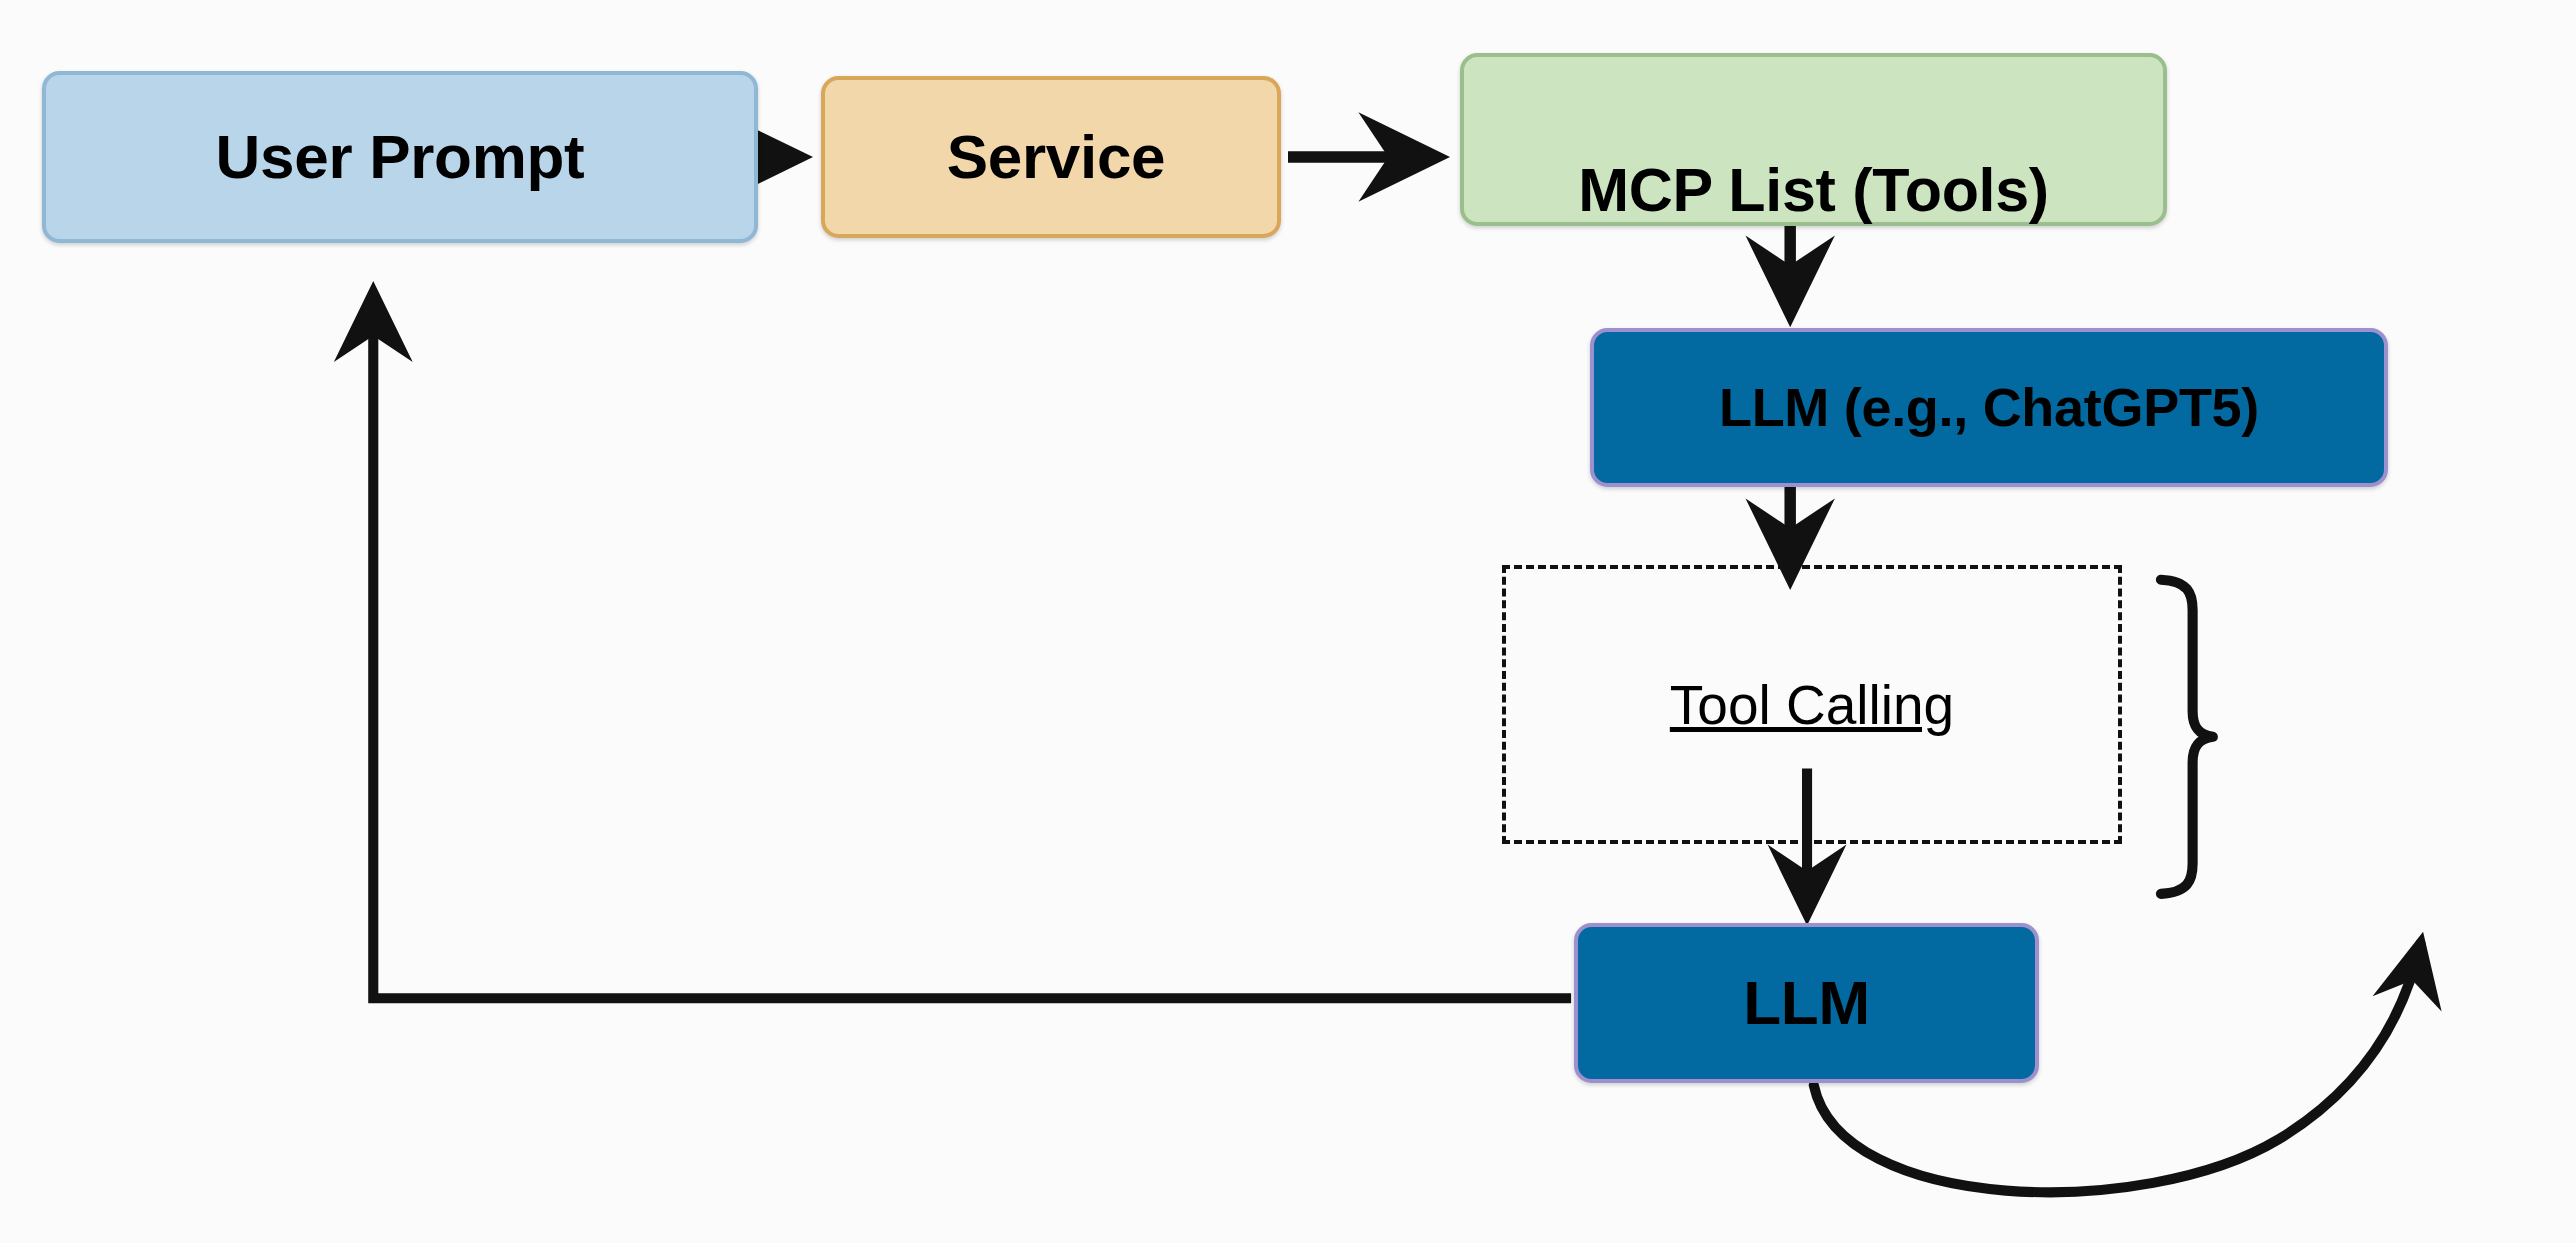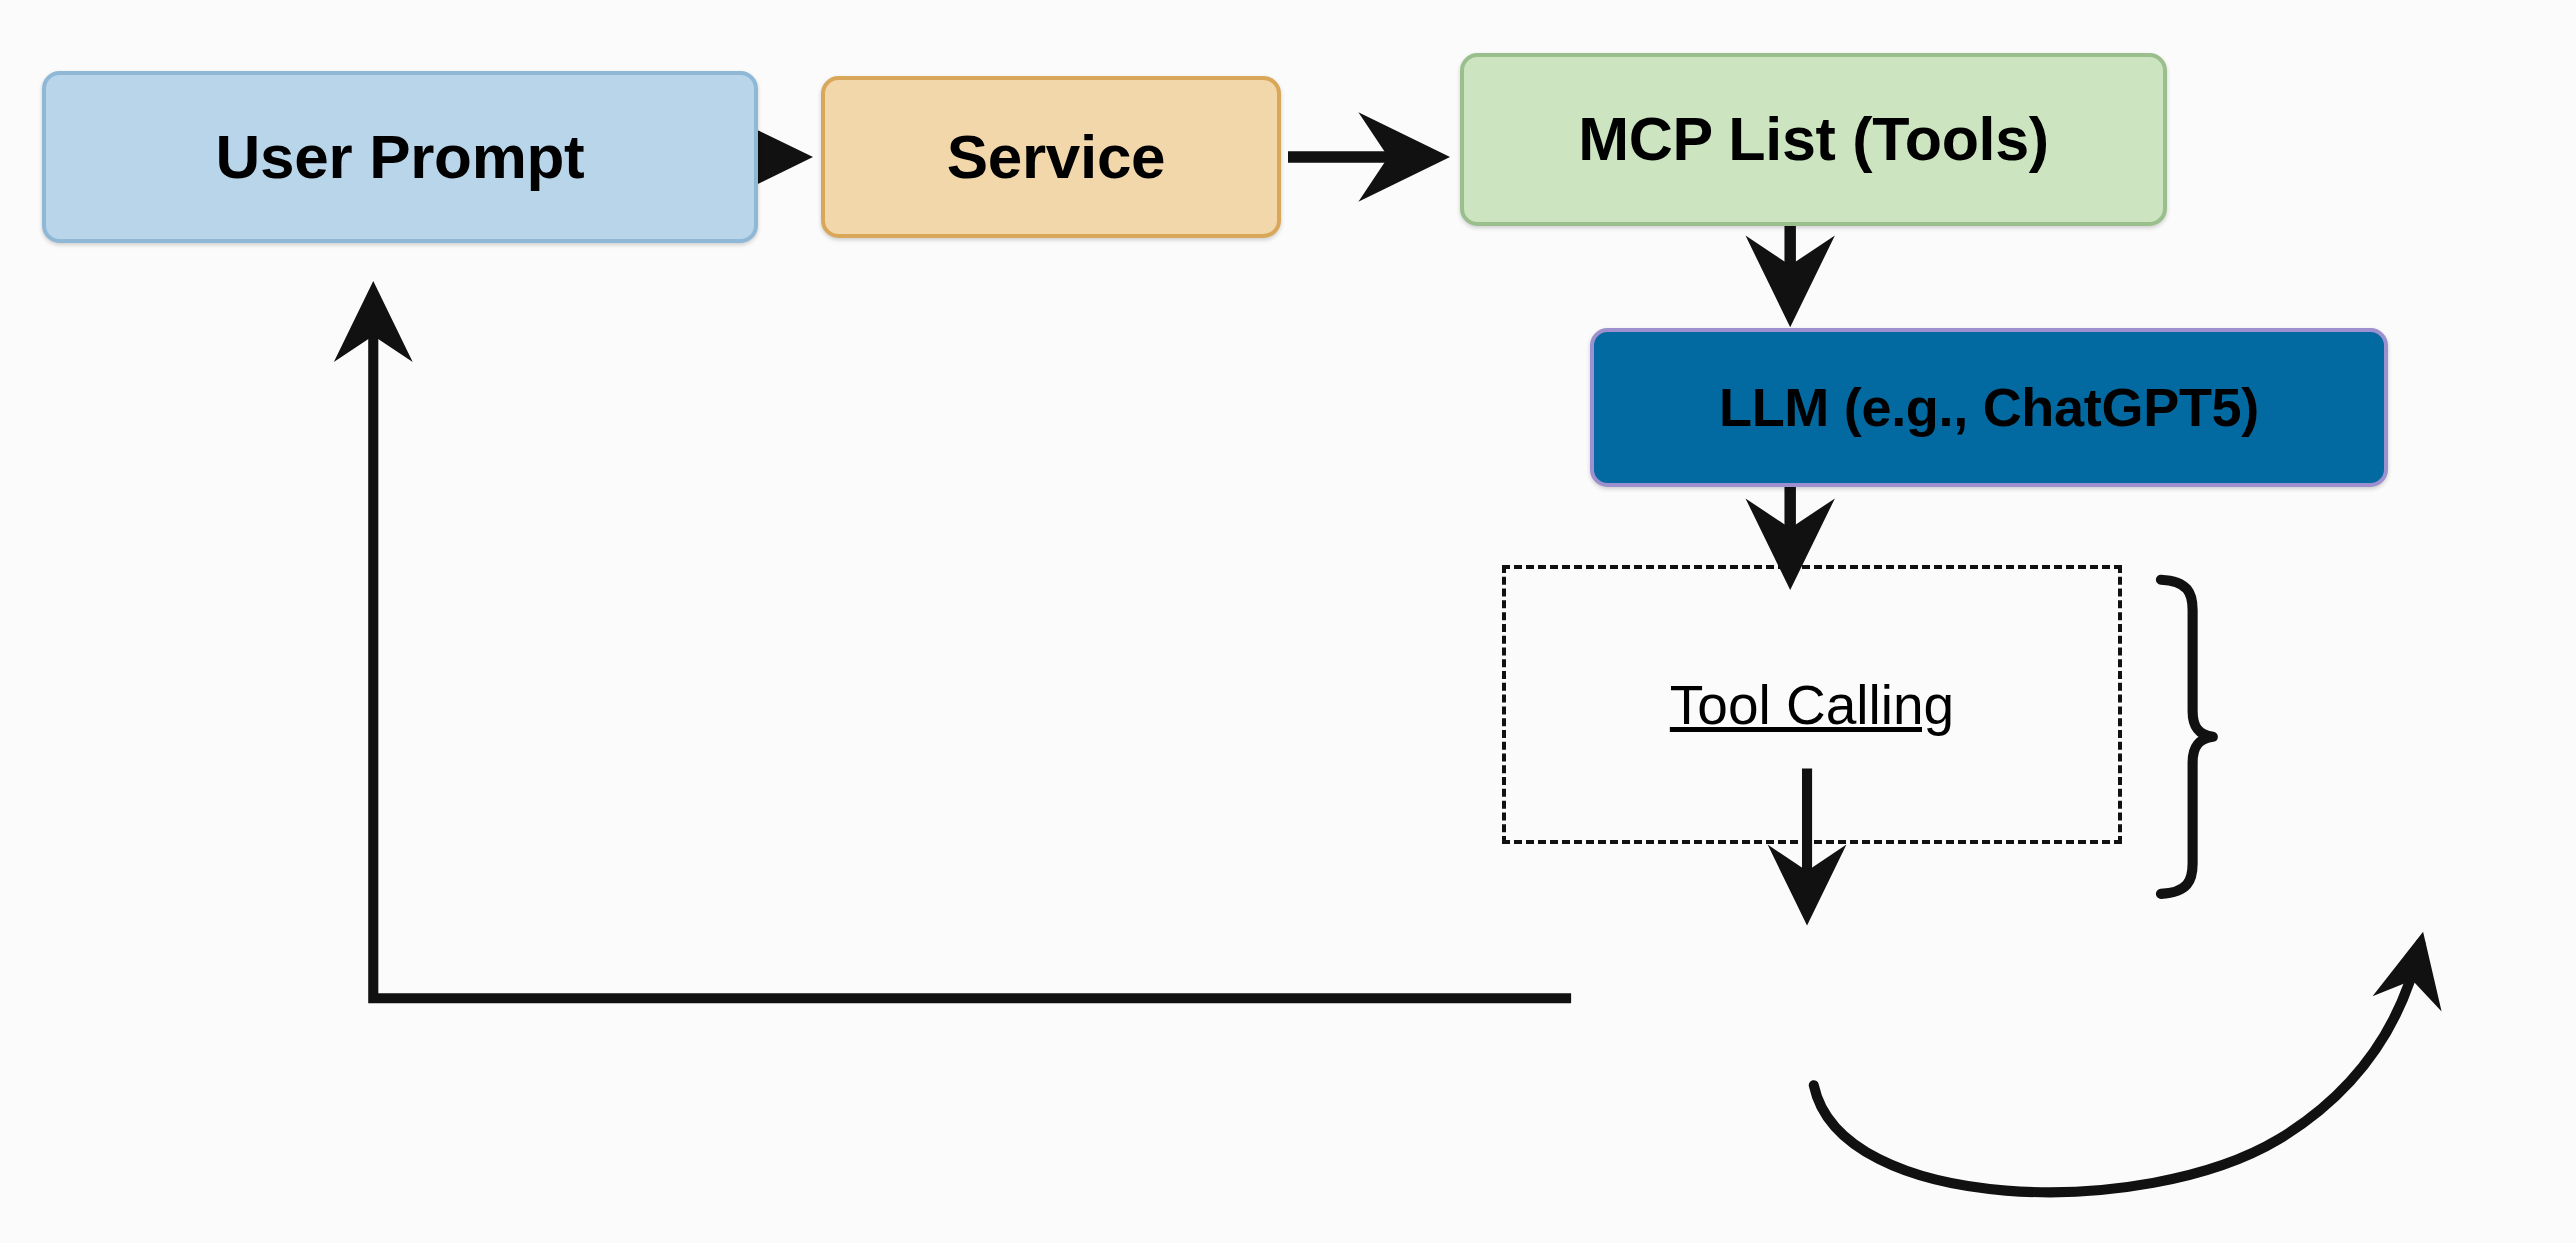--- a/index.html
+++ b/index.html
@@ -37,21 +37,21 @@
     color: #000000;
     font-weight: bold;
     letter-spacing: -0.3px;
     box-shadow: 0 2px 4.7px rgba(0,0,0,0.18);
     z-index: 2;
   }
   .node .label { display: block; white-space: nowrap; }
 
   .node-user   { background: #b9d5ea; border-color: #8fb8d6; }
   .node-service{ background: #f2d7aa; border-color: #d9a759; padding-left: 10px; }
-  .node-mcp    { background: #cde4c1; border-color: #9bbf8c; }
+  .node-mcp    { background: #cde4c1; border-color: #9bbf8c; align-items: flex-end; }
   .node-llm    { background: #0369a1; border-color: #9d90cf; }
 
   .dashed-box {
     position: absolute;
     box-sizing: border-box;
     border: 4.7px dashed #111111;
     background: transparent;
     display: flex;
     align-items: center;
     justify-content: center;
@@ -124,16 +124,19 @@
   </div>
 
   <div class="node node-llm" style="left:1590px; top:328px; width:798px; height:159px; font-size:54px;">
     <span class="label">LLM (e.g., ChatGPT5)</span>
   </div>
 
   <div class="dashed-box" style="left:1502px; top:565px; width:620px; height:279px;">
     <span class="label" style="font-size:55px;text-decoration:underline;">Tool Calling</span>
   </div>
 
+  <div class="node node-llm" style="left:1574px; top:923px; width:465px; height:160px; font-size:62px;">
+    <span class="label">LLM</span>
+  </div>
 
 
 </div>
 
 
 </body></html>

